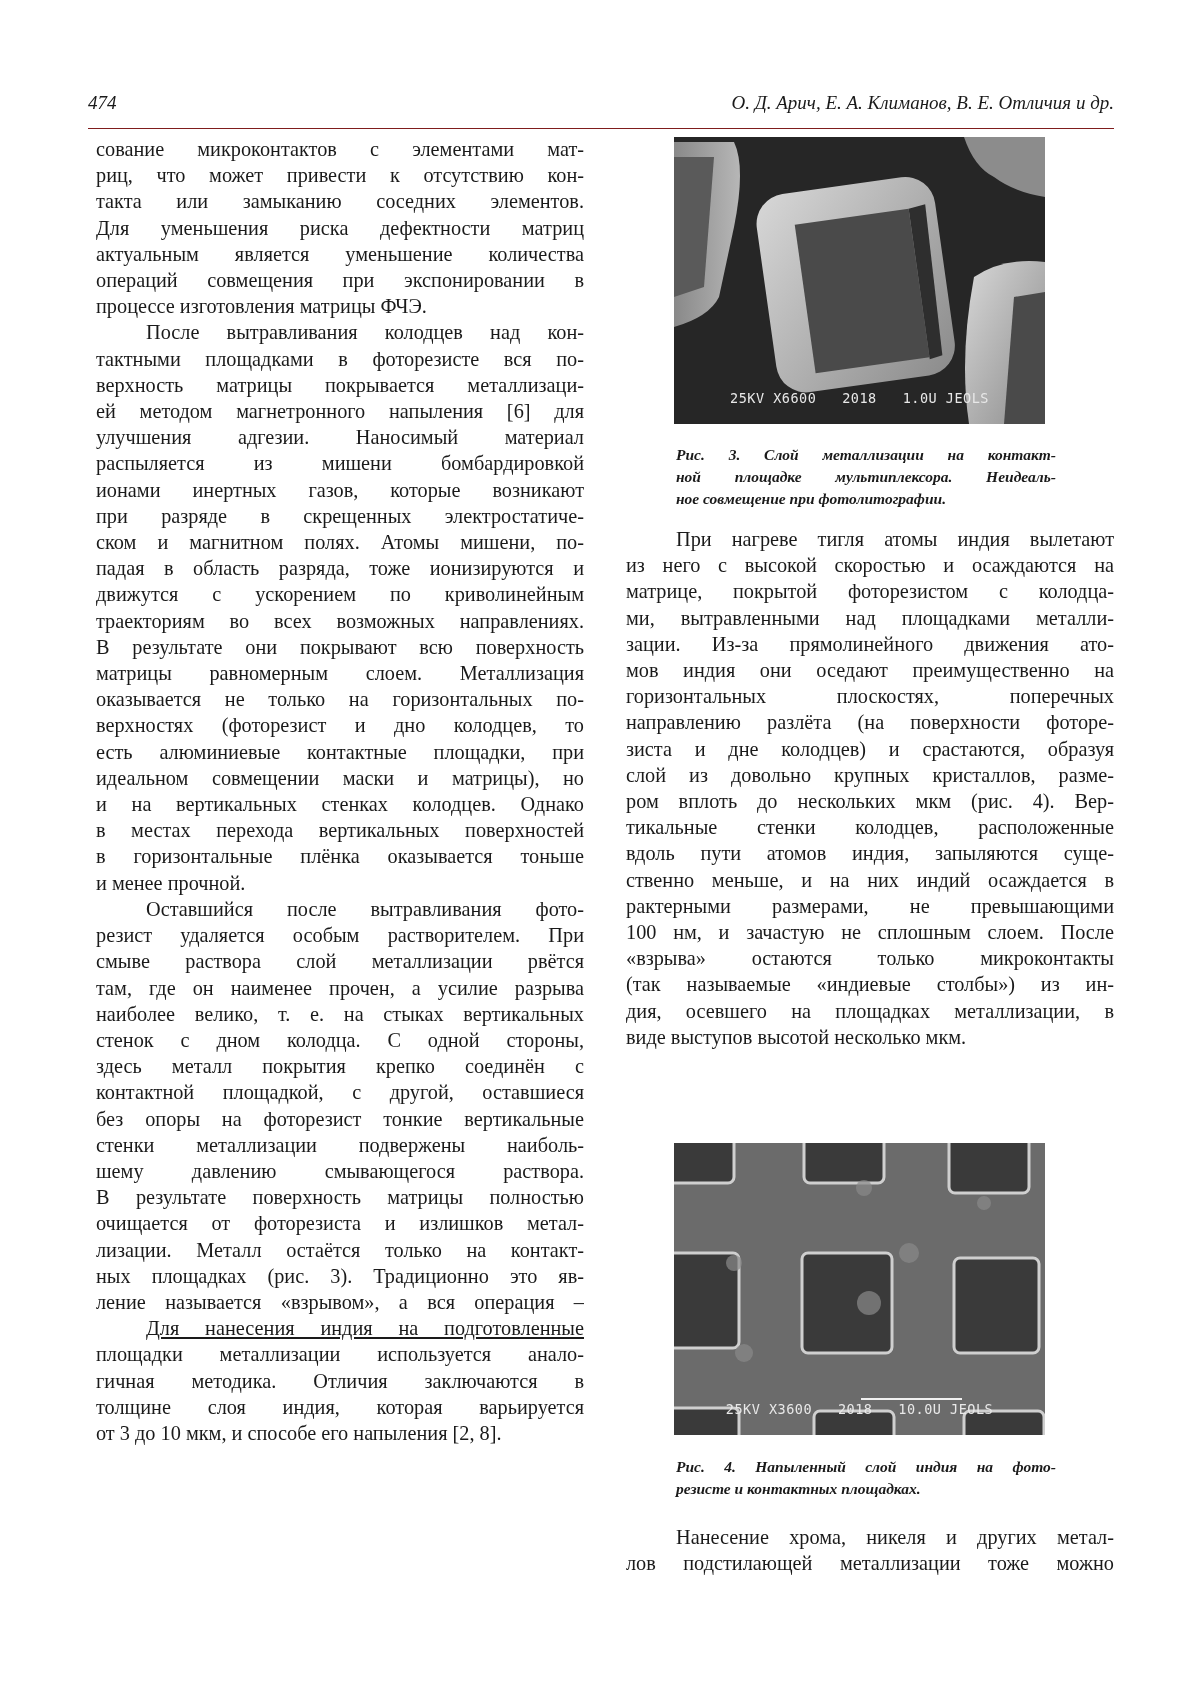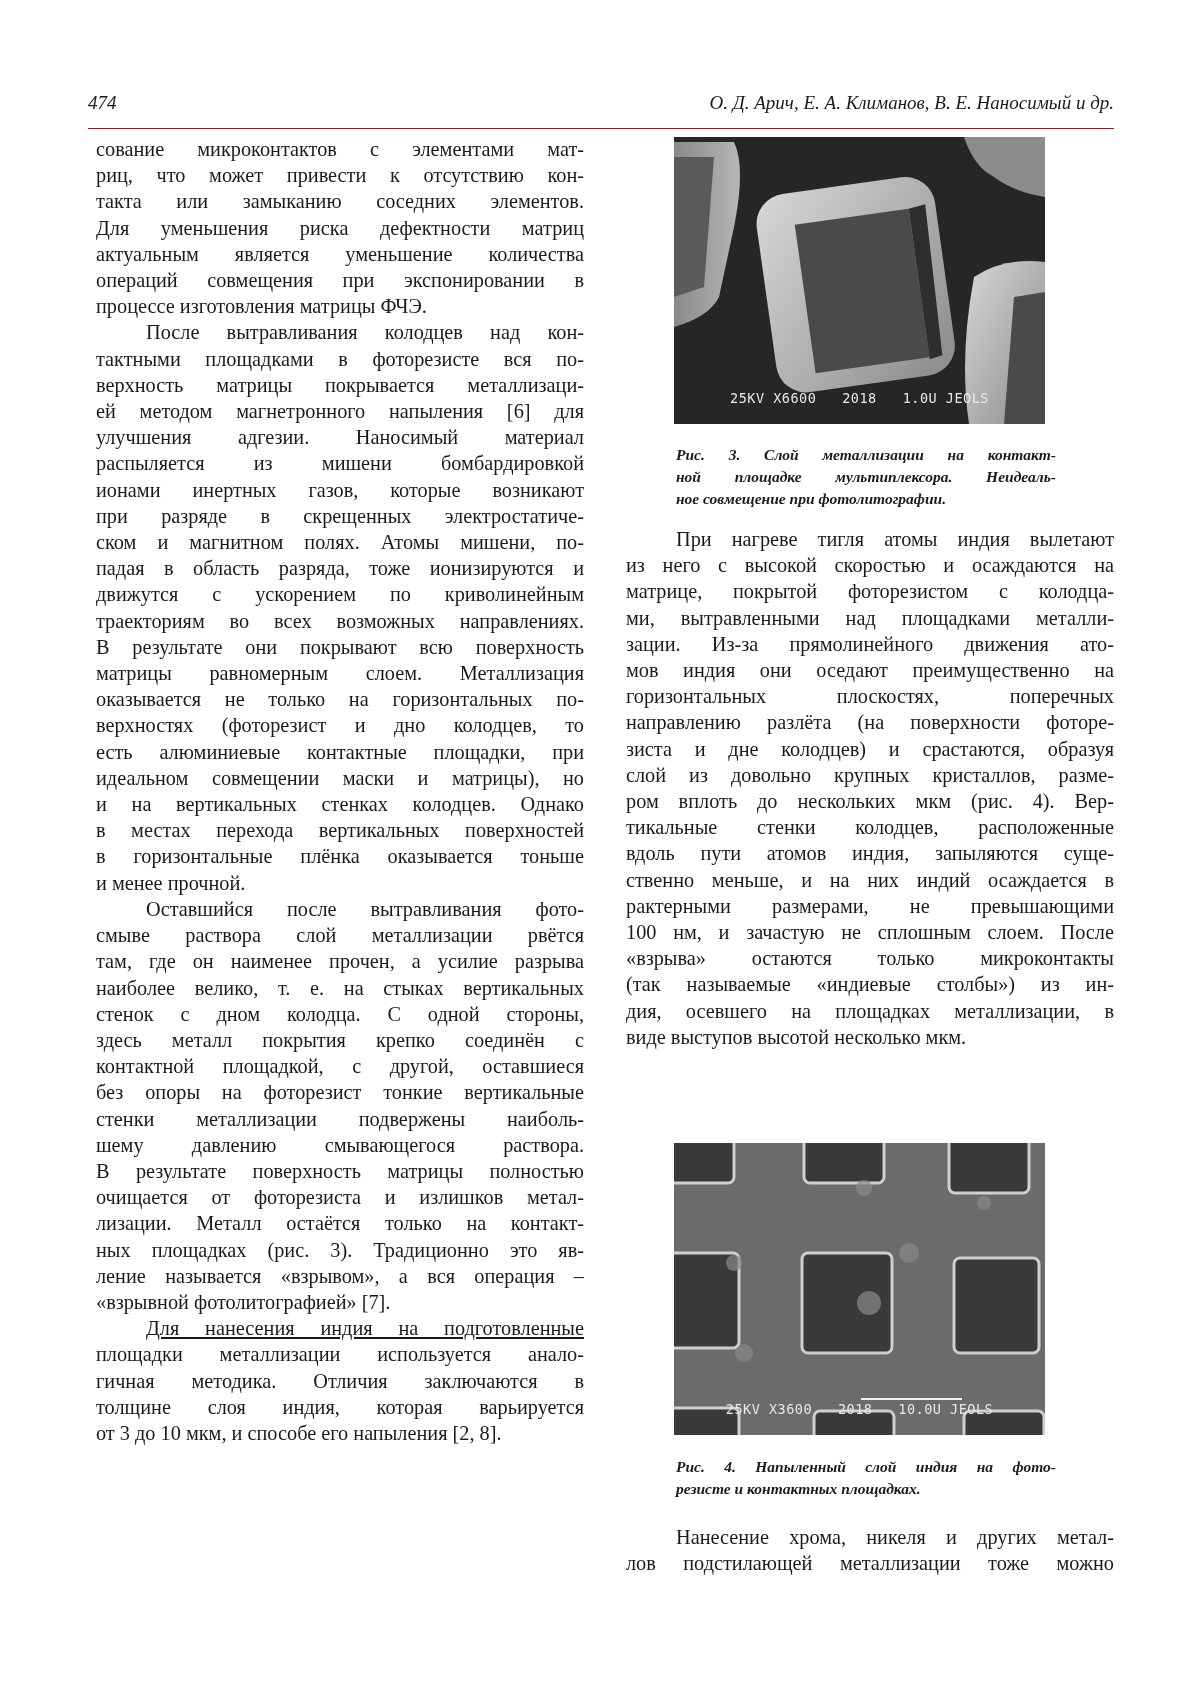--- a/index.html
+++ b/index.html
@@ -24,21 +24,21 @@
   .sem-label { position: absolute; bottom: 18px; left: 0; width: 100%; text-align: center;
                font-family: "DejaVu Sans Mono", "Liberation Mono", monospace; font-size: 13.5px;
                color: #e8e8e8; letter-spacing: 0.5px; white-space: pre; }
   svg { display: block; }
 </style>
 </head>
 <body>
 
 <div class="header">
   <span class="page-num">474</span>
-  <span class="running-head">О. Д. Арич, Е. А. Климанов, В. Е. Наносимый и др.</span>
+  <span class="running-head">О. Д. Арич, Е. А. Климанов, В. Е. Отличия и др.</span>
 </div>
 
 <div class="col col-left" id="leftcol">
     <div>
       <span class="line">сование микроконтактов с элементами мат-</span>
       <span class="line">риц, что может привести к отсутствию кон-</span>
       <span class="line">такта или замыканию соседних элементов.</span>
       <span class="line">Для уменьшения риска дефектности матриц</span>
       <span class="line">актуальным является уменьшение количества</span>
       <span class="line">операций совмещения при экспонировании в</span>
@@ -63,35 +63,35 @@
       <span class="line">верхностях (фоторезист и дно колодцев, то</span>
       <span class="line">есть алюминиевые контактные площадки, при</span>
       <span class="line">идеальном совмещении маски и матрицы), но</span>
       <span class="line">и на вертикальных стенках колодцев. Однако</span>
       <span class="line">в местах перехода вертикальных поверхностей</span>
       <span class="line">в горизонтальные плёнка оказывается тоньше</span>
       <span class="line last">и менее прочной.</span>
     </div>
     <div>
       <span class="line" style="padding-left: 50px;">Оставшийся после вытравливания фото-</span>
+      <span class="line">резист удаляется особым растворителем. При</span>
       <span class="line">смыве раствора слой металлизации рвётся</span>
       <span class="line">там, где он наименее прочен, а усилие разрыва</span>
       <span class="line">наиболее велико, т. е. на стыках вертикальных</span>
       <span class="line">стенок с дном колодца. С одной стороны,</span>
       <span class="line">здесь металл покрытия крепко соединён с</span>
       <span class="line">контактной площадкой, с другой, оставшиеся</span>
       <span class="line">без опоры на фоторезист тонкие вертикальные</span>
       <span class="line">стенки металлизации подвержены наиболь-</span>
       <span class="line">шему давлению смывающегося раствора.</span>
       <span class="line">В результате поверхность матрицы полностью</span>
       <span class="line">очищается от фоторезиста и излишков метал-</span>
       <span class="line">лизации. Металл остаётся только на контакт-</span>
       <span class="line">ных площадках (рис. 3). Традиционно это яв-</span>
       <span class="line">ление называется «взрывом», а вся операция –</span>
-      <span class="line last">«взрывной фотолитографией» [7].</span>
     </div>
     <div>
       <span class="line" style="padding-left: 50px; text-decoration: underline;">Для нанесения индия на подготовленные</span>
       <span class="line">площадки металлизации используется анало-</span>
       <span class="line">гичная методика. Отличия заключаются в</span>
       <span class="line">толщине слоя индия, которая варьируется</span>
       <span class="line last">от 3 до 10 мкм, и способе его напыления [2, 8].</span>
     </div>
   </div>
 

